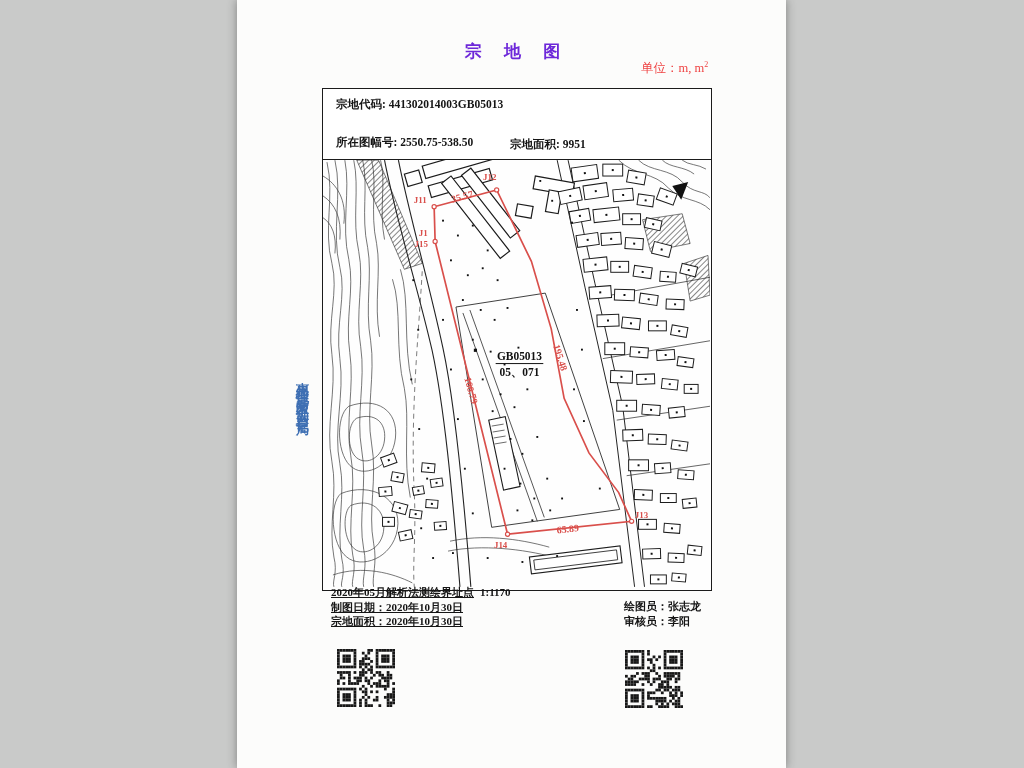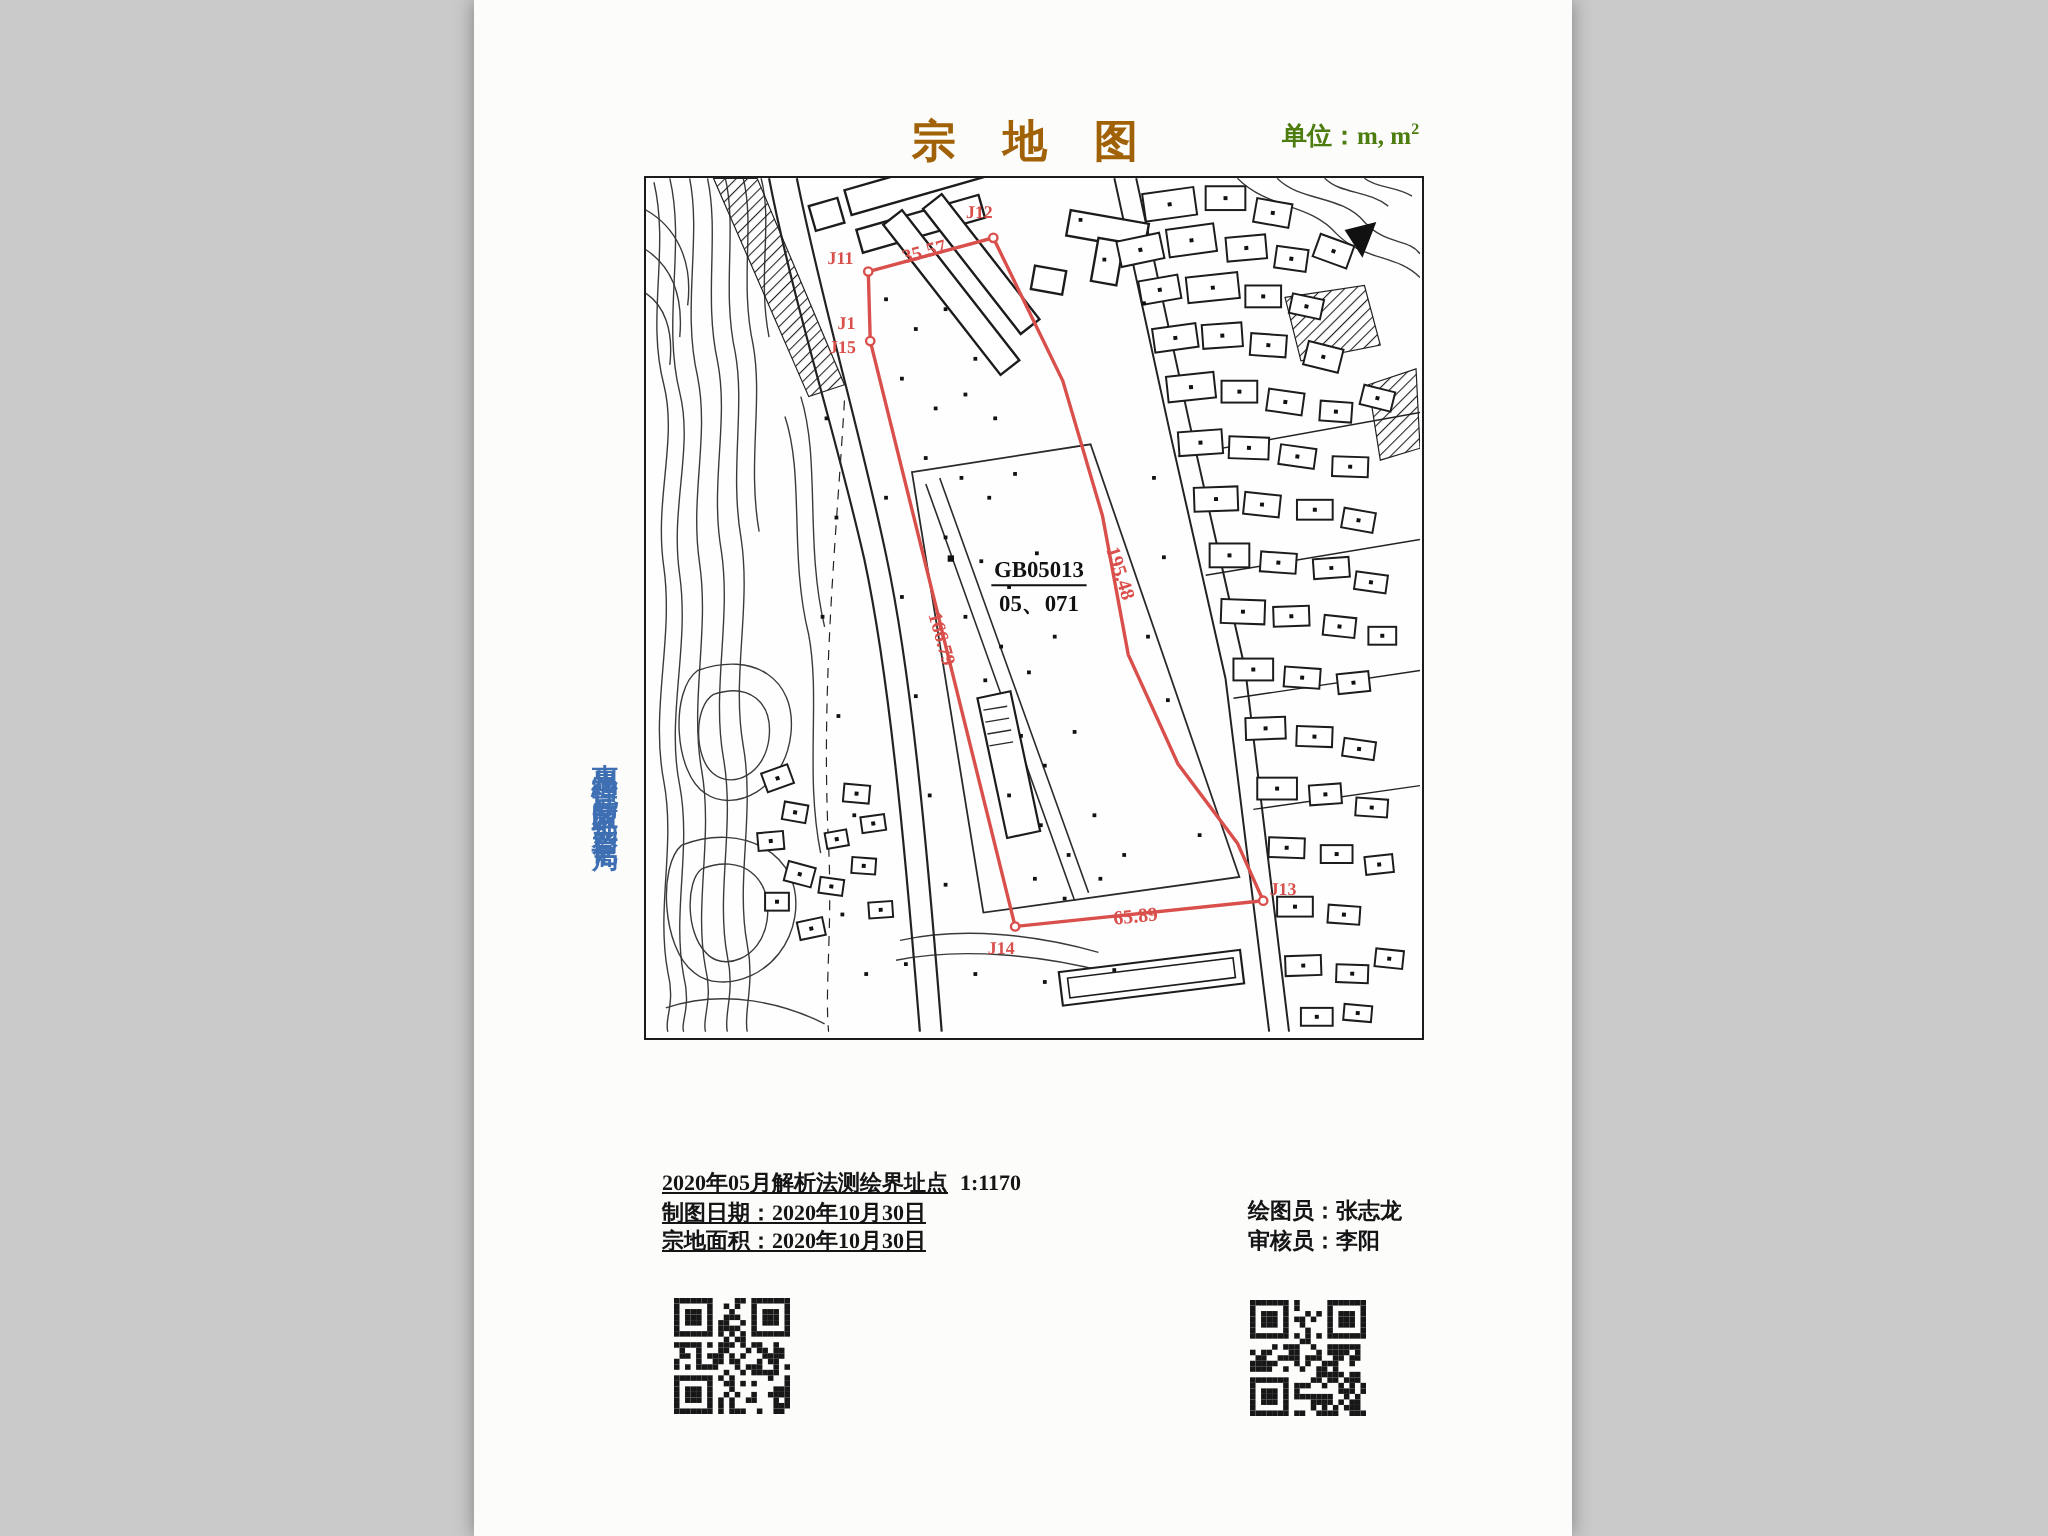--- a/index.html
+++ b/index.html
@@ -5,25 +5,25 @@
   html,body{margin:0;padding:0;}
   body{
     width:1024px;height:768px;background:#c9cac9;overflow:hidden;
     font-family:"Liberation Serif", serif;color:#151515;position:relative;
   }
   .page{
     position:absolute;left:237px;top:0;width:549px;height:768px;
     background:#fcfcfb;box-shadow:0 0 9px rgba(40,40,40,.45);
   }
   .title{
-    position:absolute;left:85px;top:56px;width:390px;text-align:center;
-    font-size:22px;font-weight:bold;letter-spacing:9px;color:#a16207;
+    position:absolute;left:85px;top:40px;width:390px;text-align:center;
+    font-size:17px;font-weight:bold;letter-spacing:9px;color:#6d28d9;
   }
   .unit{
-    position:absolute;left:404px;top:60px;font-size:12.5px;font-weight:bold;color:#4d7c0f;
+    position:absolute;left:404px;top:60px;font-size:12.5px;font-weight:normal;color:#ef4444;
   }
   .unit sup{font-size:8px;}
   .sheet{
     position:absolute;left:85px;top:88px;width:390px;border:1.6px solid #1b1b1b;
     box-sizing:border-box;background:#fff;
   }
   .sheet-header{height:70px;border-bottom:1.6px solid #1b1b1b;position:relative;
     font-size:11.5px;font-weight:bold;}
   .hdr-line1{position:absolute;left:13px;top:8px;}
   .hdr-line2{position:absolute;left:13px;top:46px;}
@@ -46,20 +46,31 @@
 </head>
 <body>
 
 <div class="page">
 
   <div class="title">宗 地 图</div>
 
   <div class="unit"><span>单位：m, m</span><sup>2</sup></div>
 
   <div class="sheet">
+    <div class="sheet-header">
+      <div class="hdr-line1">
+        <span>宗地代码:</span><span>441302014003GB05013</span>
+      </div>
+      <div class="hdr-line2">
+        <span>所在图幅号:</span><span>2550.75-538.50</span>
+      </div>
+      <div class="hdr-area">
+        <span>宗地面积:</span><span>9951</span>
+      </div>
+    </div>
 
     <div class="map-area">
       <svg width="387" height="427" viewBox="0 0 390 430">
         <defs>
           <pattern id="hatch" width="4" height="4" patternUnits="userSpaceOnUse" patternTransform="rotate(45)">
             <line x1="0" y1="0" x2="0" y2="4" stroke="#222" stroke-width="1.1"></line>
           </pattern>
         </defs>
 
         <g stroke="#3a3a3a" stroke-width="0.7" fill="none">

